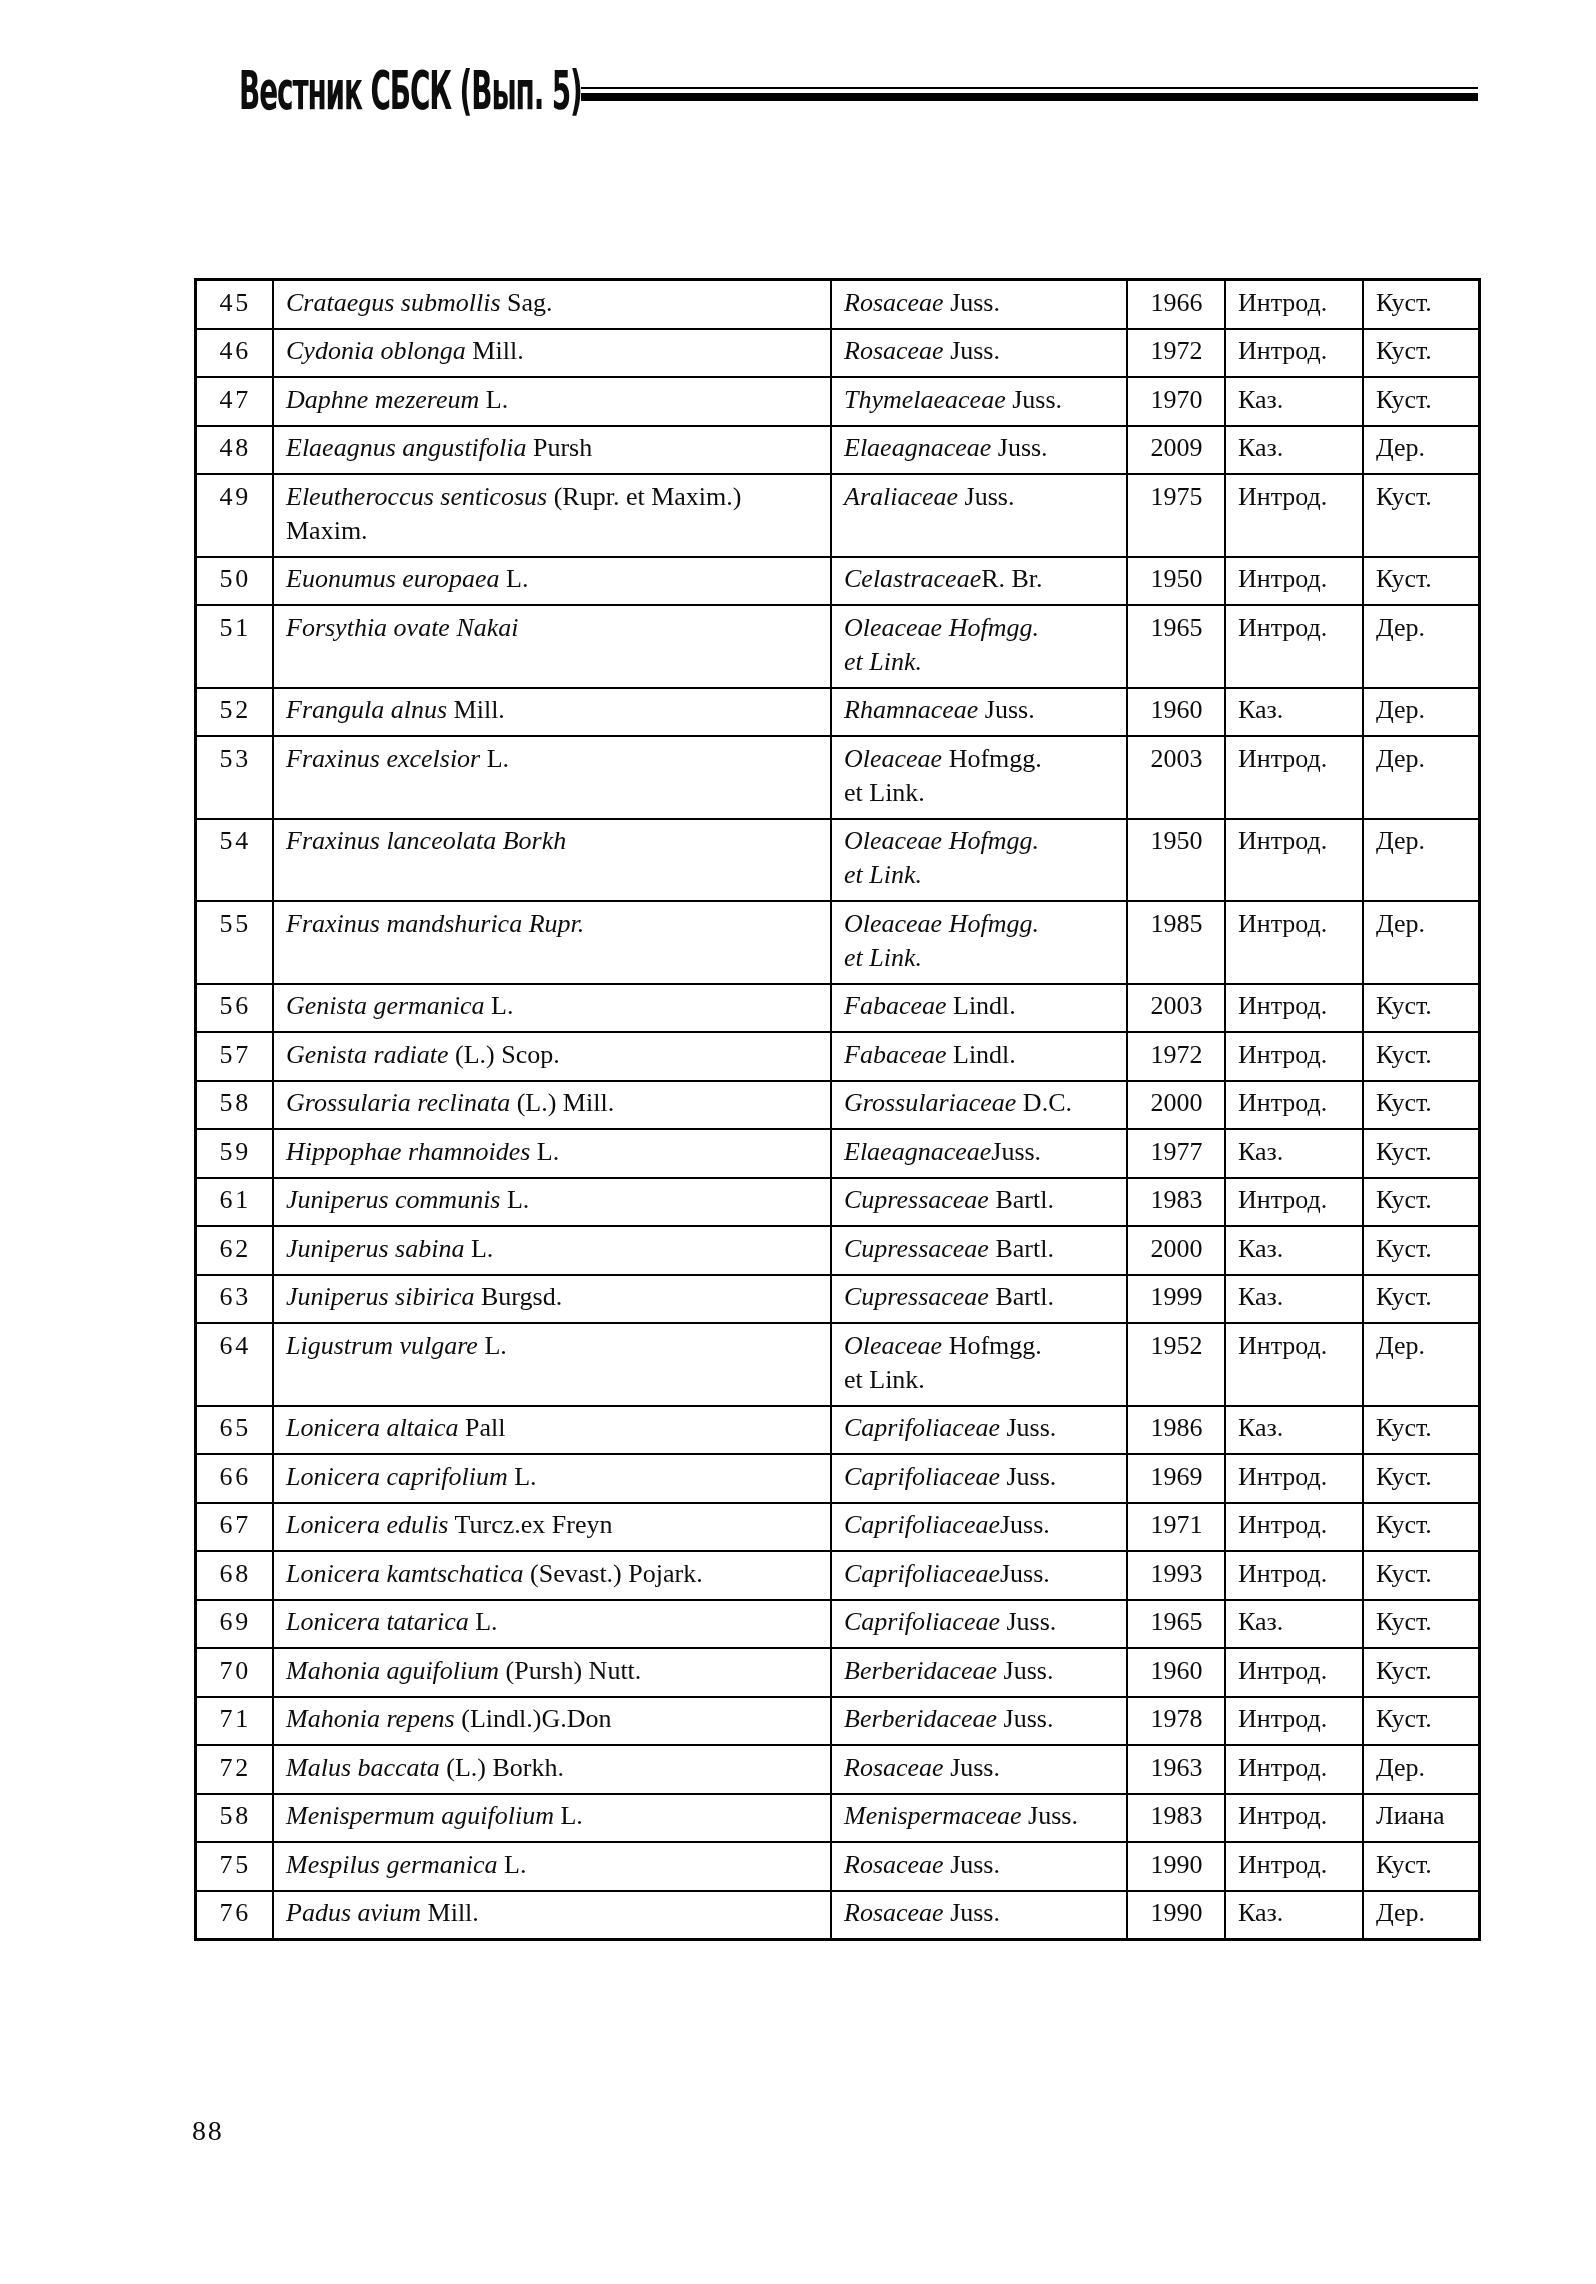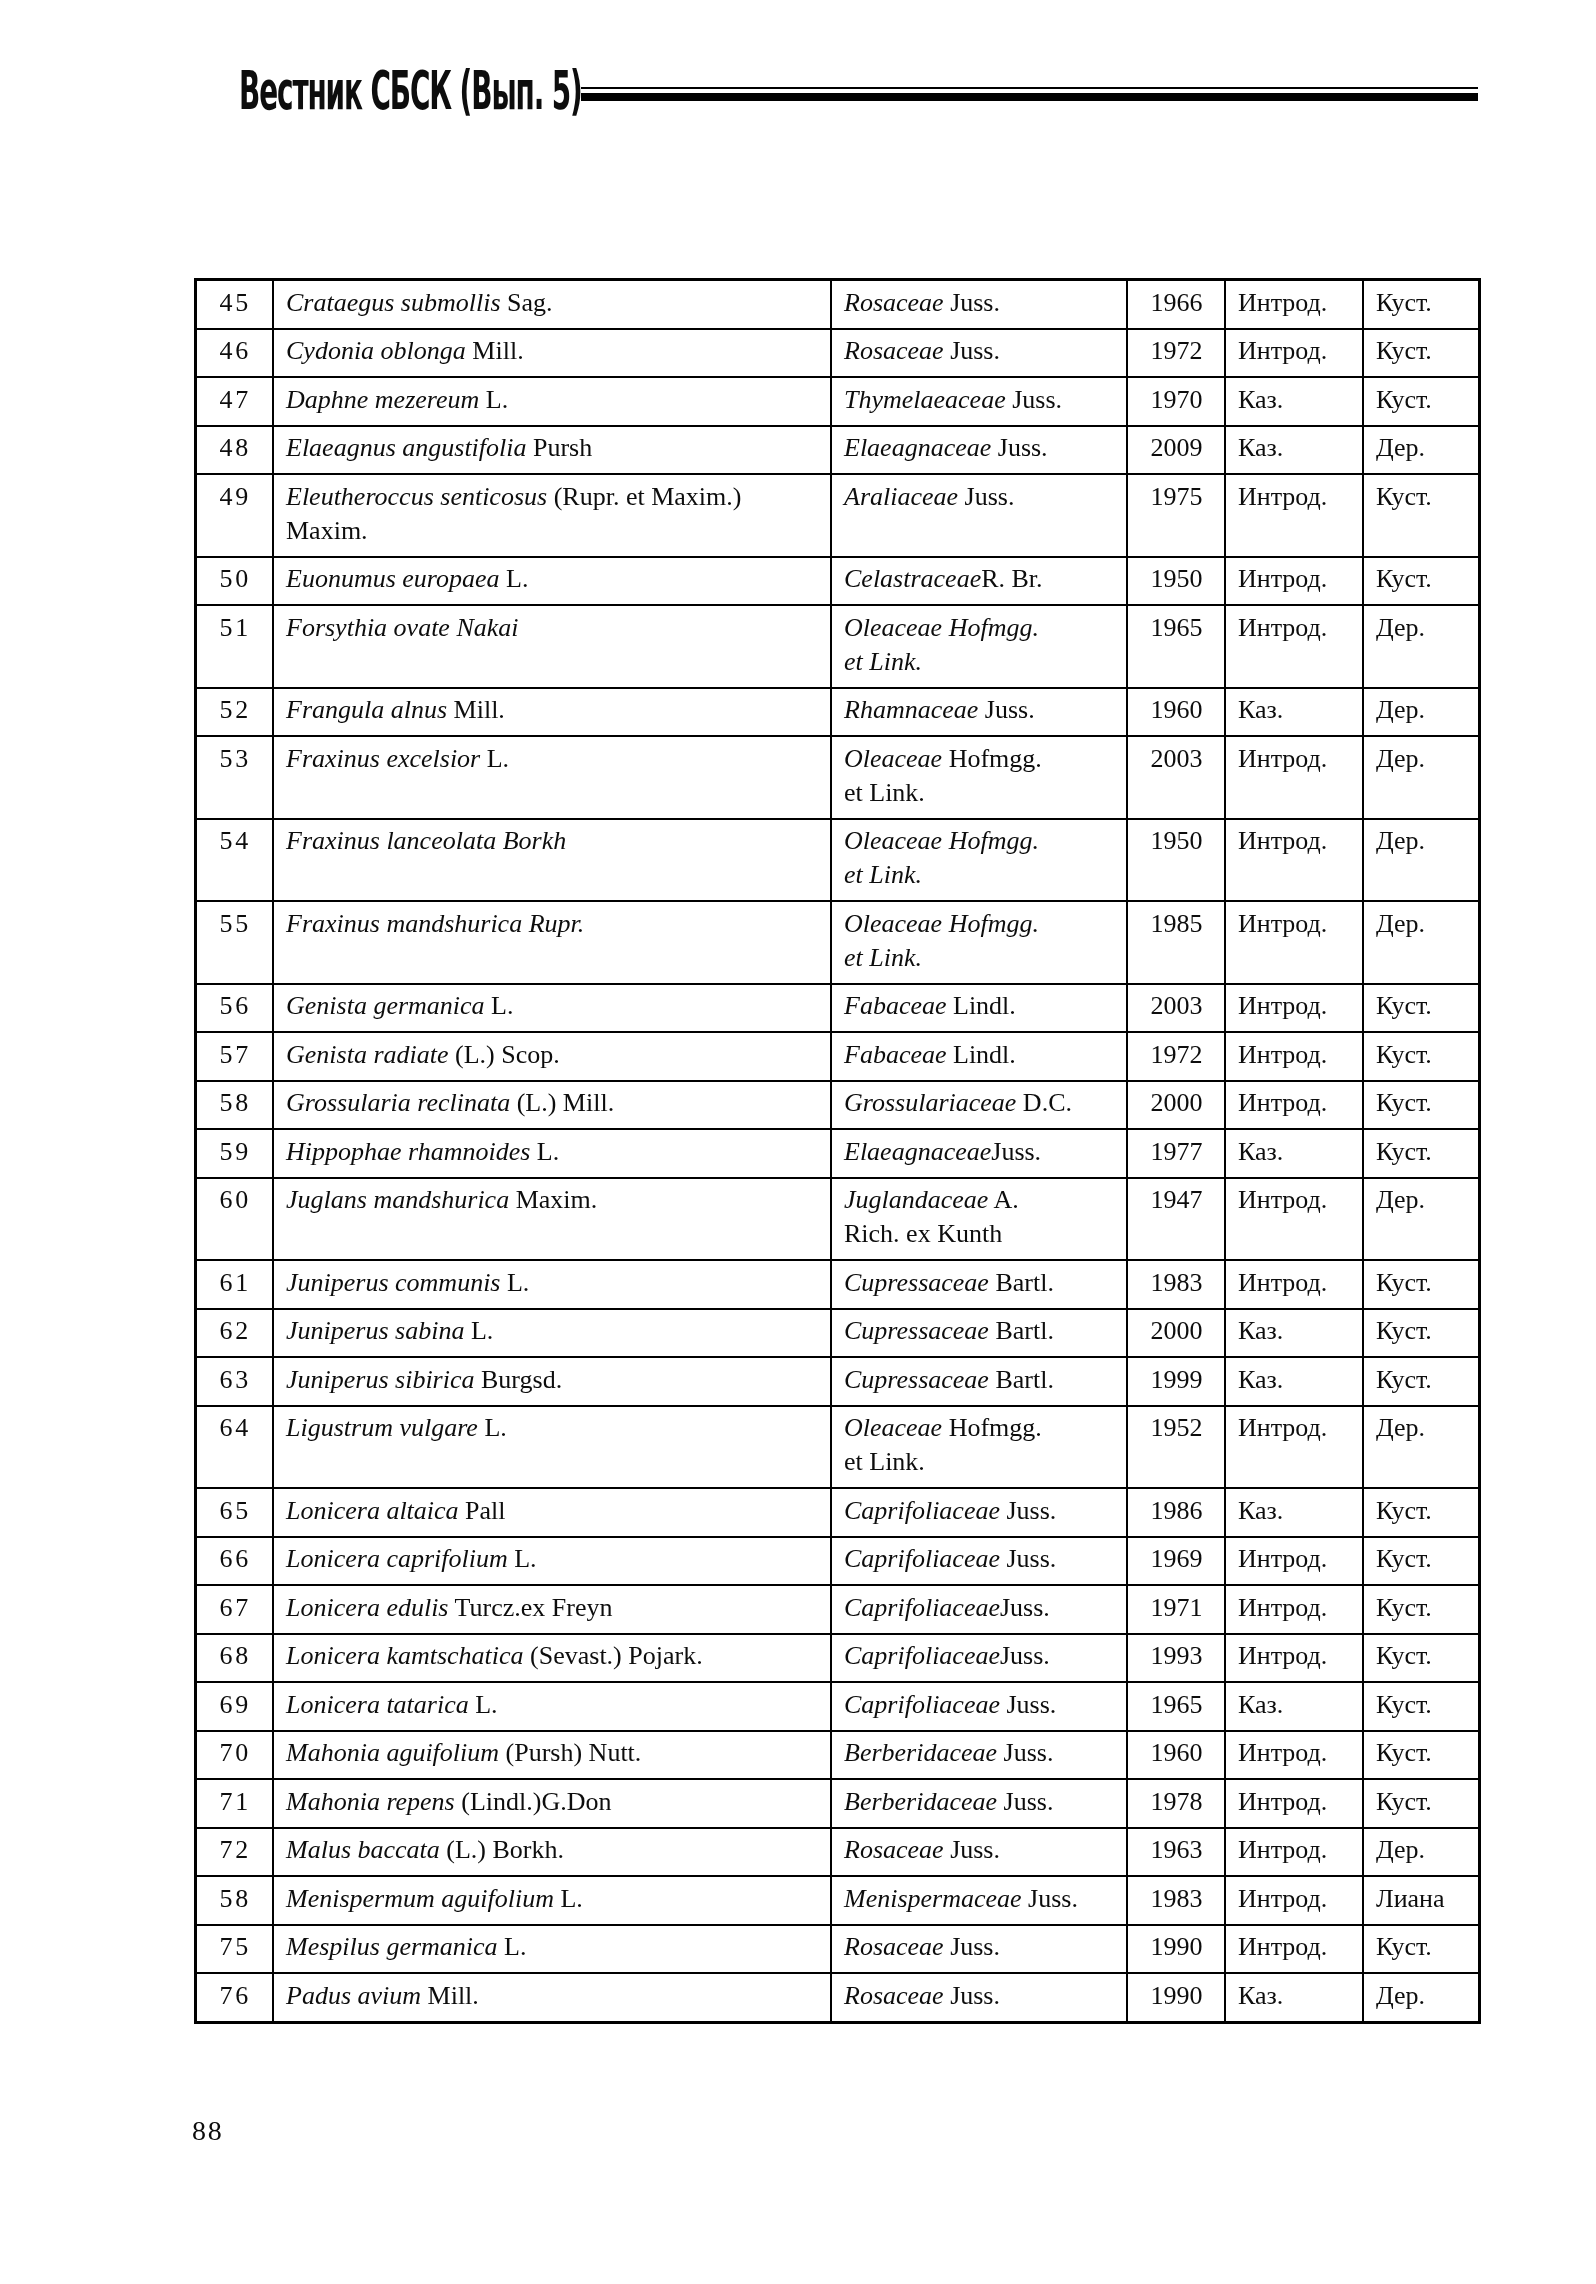--- a/index.html
+++ b/index.html
@@ -205,29 +205,20 @@
         </tr>
         <tr>
           <td class="c-num">59</td>
           <td class="c-species"><i>Hippophae rhamnoides</i><span> L.</span></td>
           <td class="c-family"><i>Elaeagnaceae</i><span>Juss.</span></td>
           <td class="c-year">1977</td>
           <td class="c-origin">Каз.</td>
           <td class="c-form">Куст.</td>
         </tr>
         <tr>
-          <td class="c-num">60</td>
-          <td class="c-species"><i>Juglans mandshurica</i><span> Maxim.</span></td>
-          <td class="c-family"><i>Juglandaceae</i><span> A.
-Rich. ex Kunth</span></td>
-          <td class="c-year">1947</td>
-          <td class="c-origin">Интрод.</td>
-          <td class="c-form">Дер.</td>
-        </tr>
-        <tr>
           <td class="c-num">61</td>
           <td class="c-species"><i>Juniperus communis</i><span> L.</span></td>
           <td class="c-family"><i>Cupressaceae</i><span> Bartl.</span></td>
           <td class="c-year">1983</td>
           <td class="c-origin">Интрод.</td>
           <td class="c-form">Куст.</td>
         </tr>
         <tr>
           <td class="c-num">62</td>
           <td class="c-species"><i>Juniperus sabina</i><span> L.</span></td>

